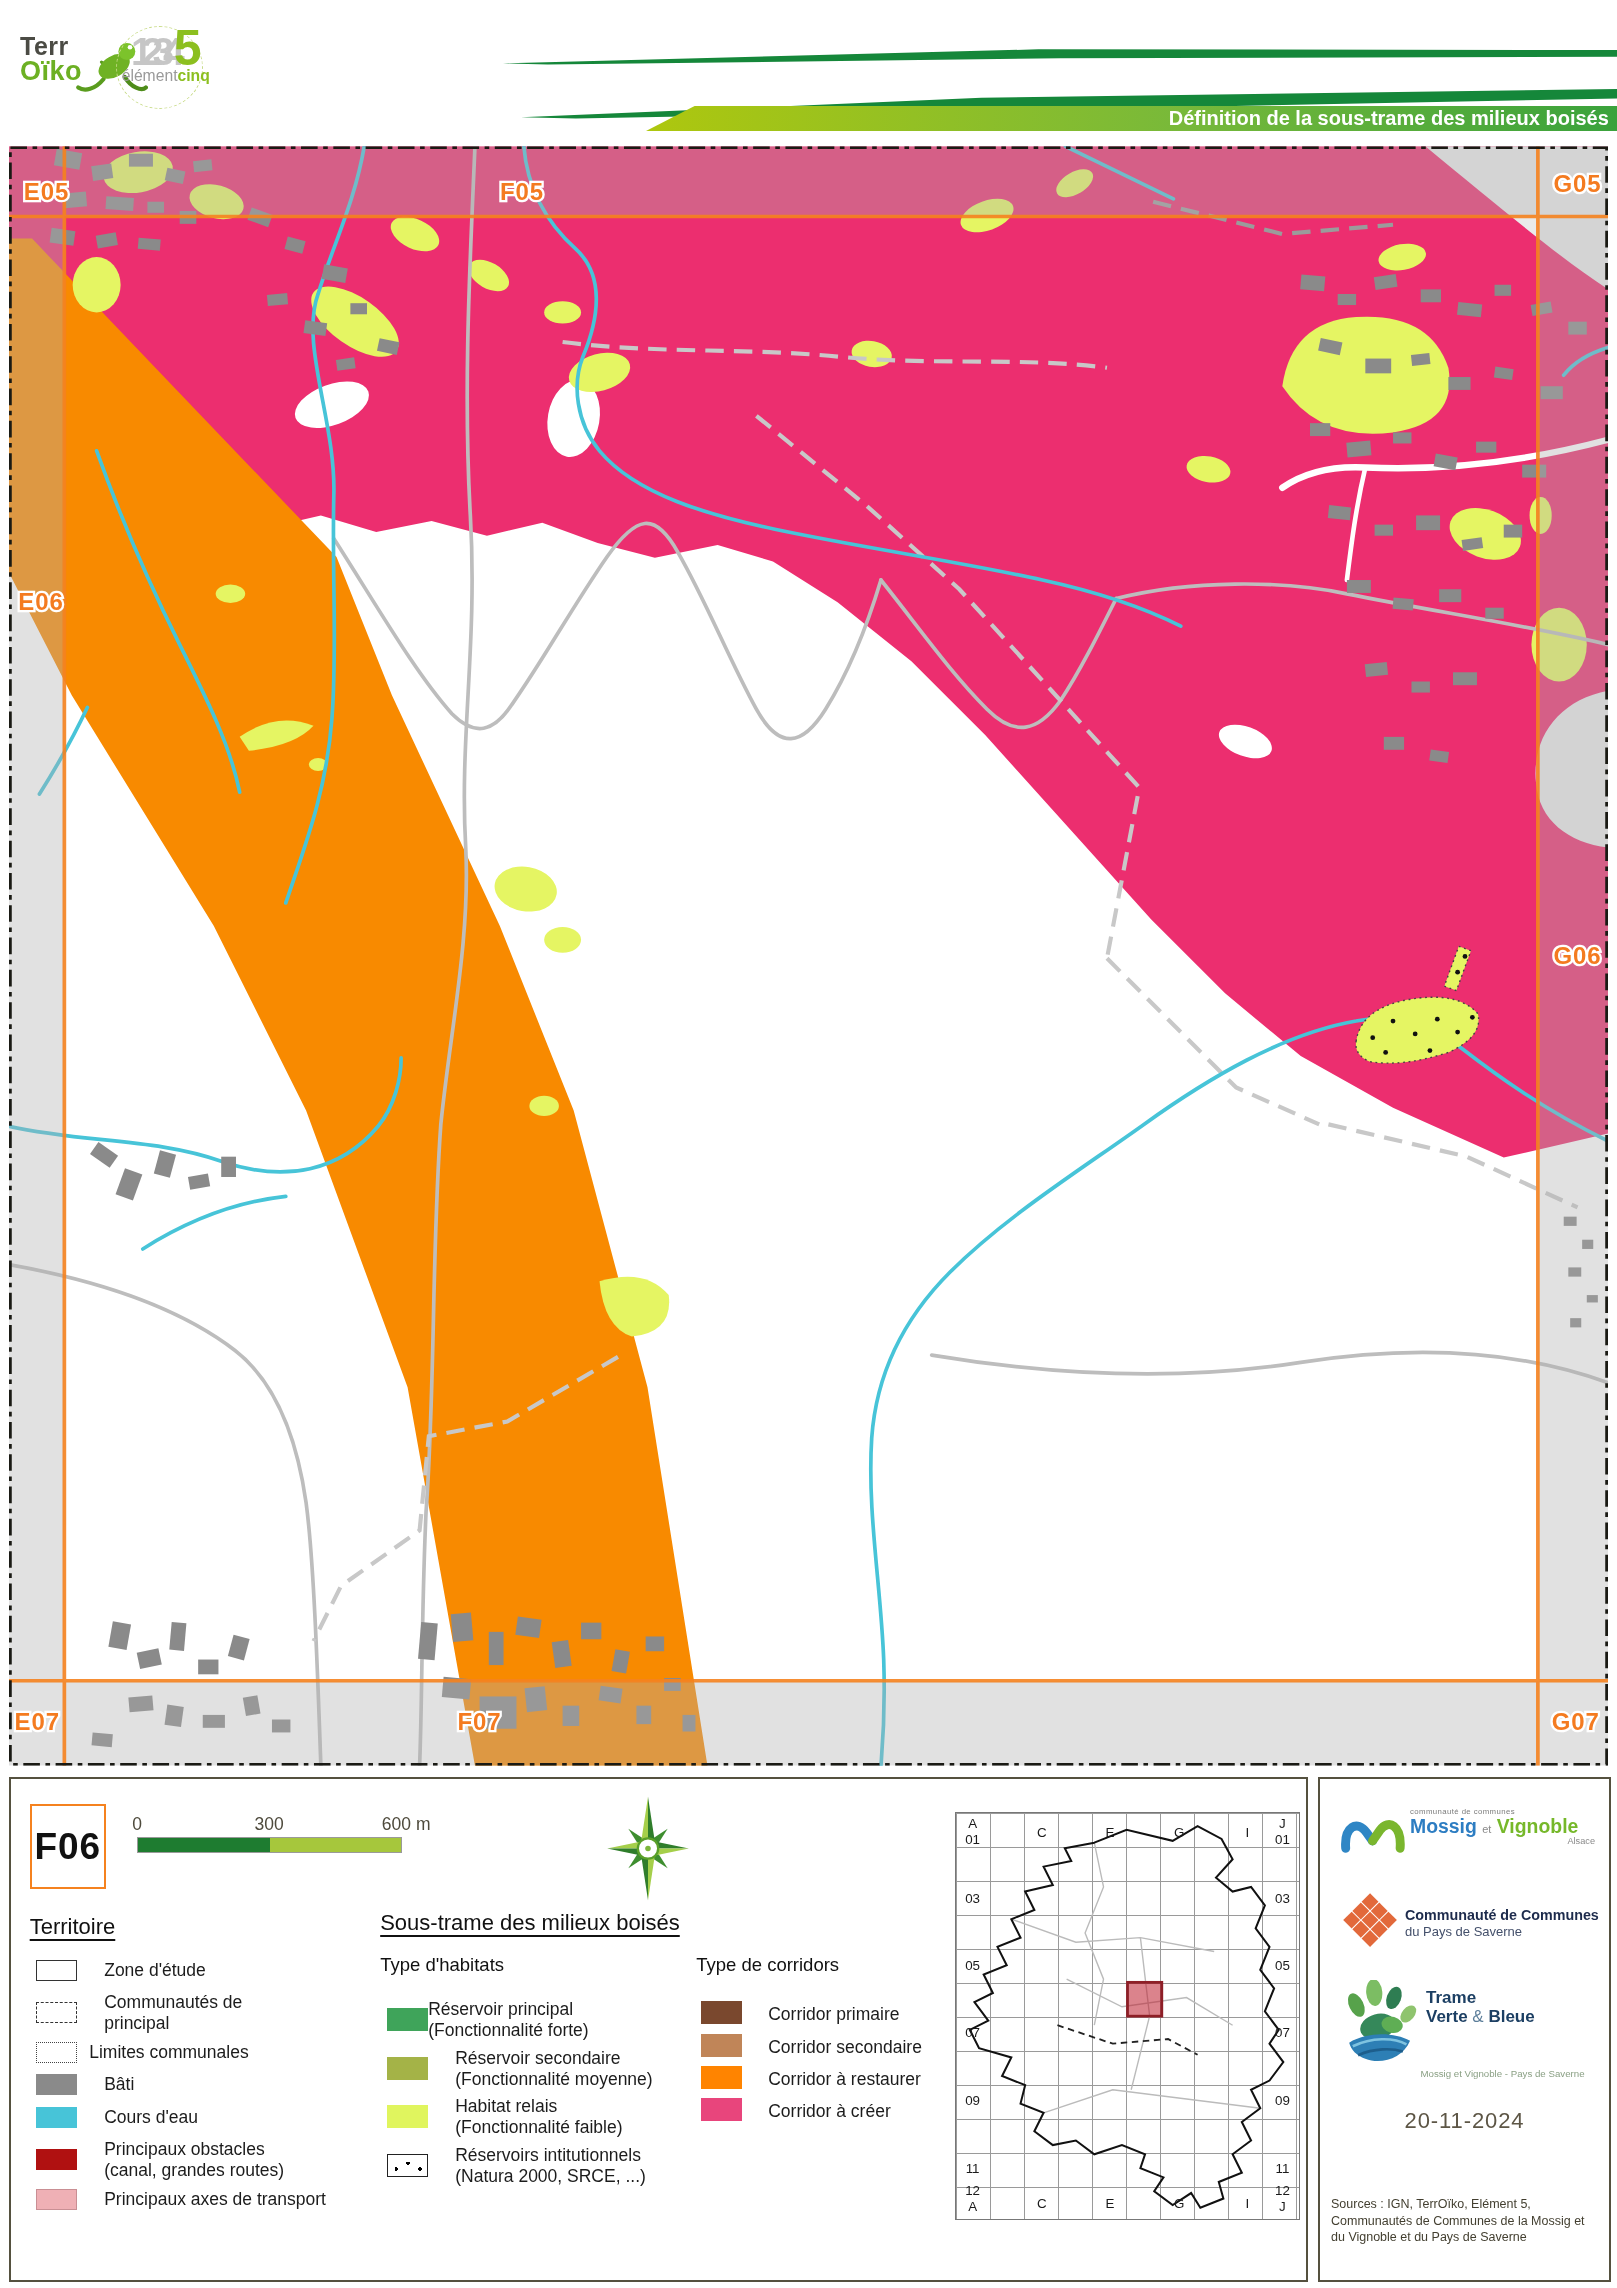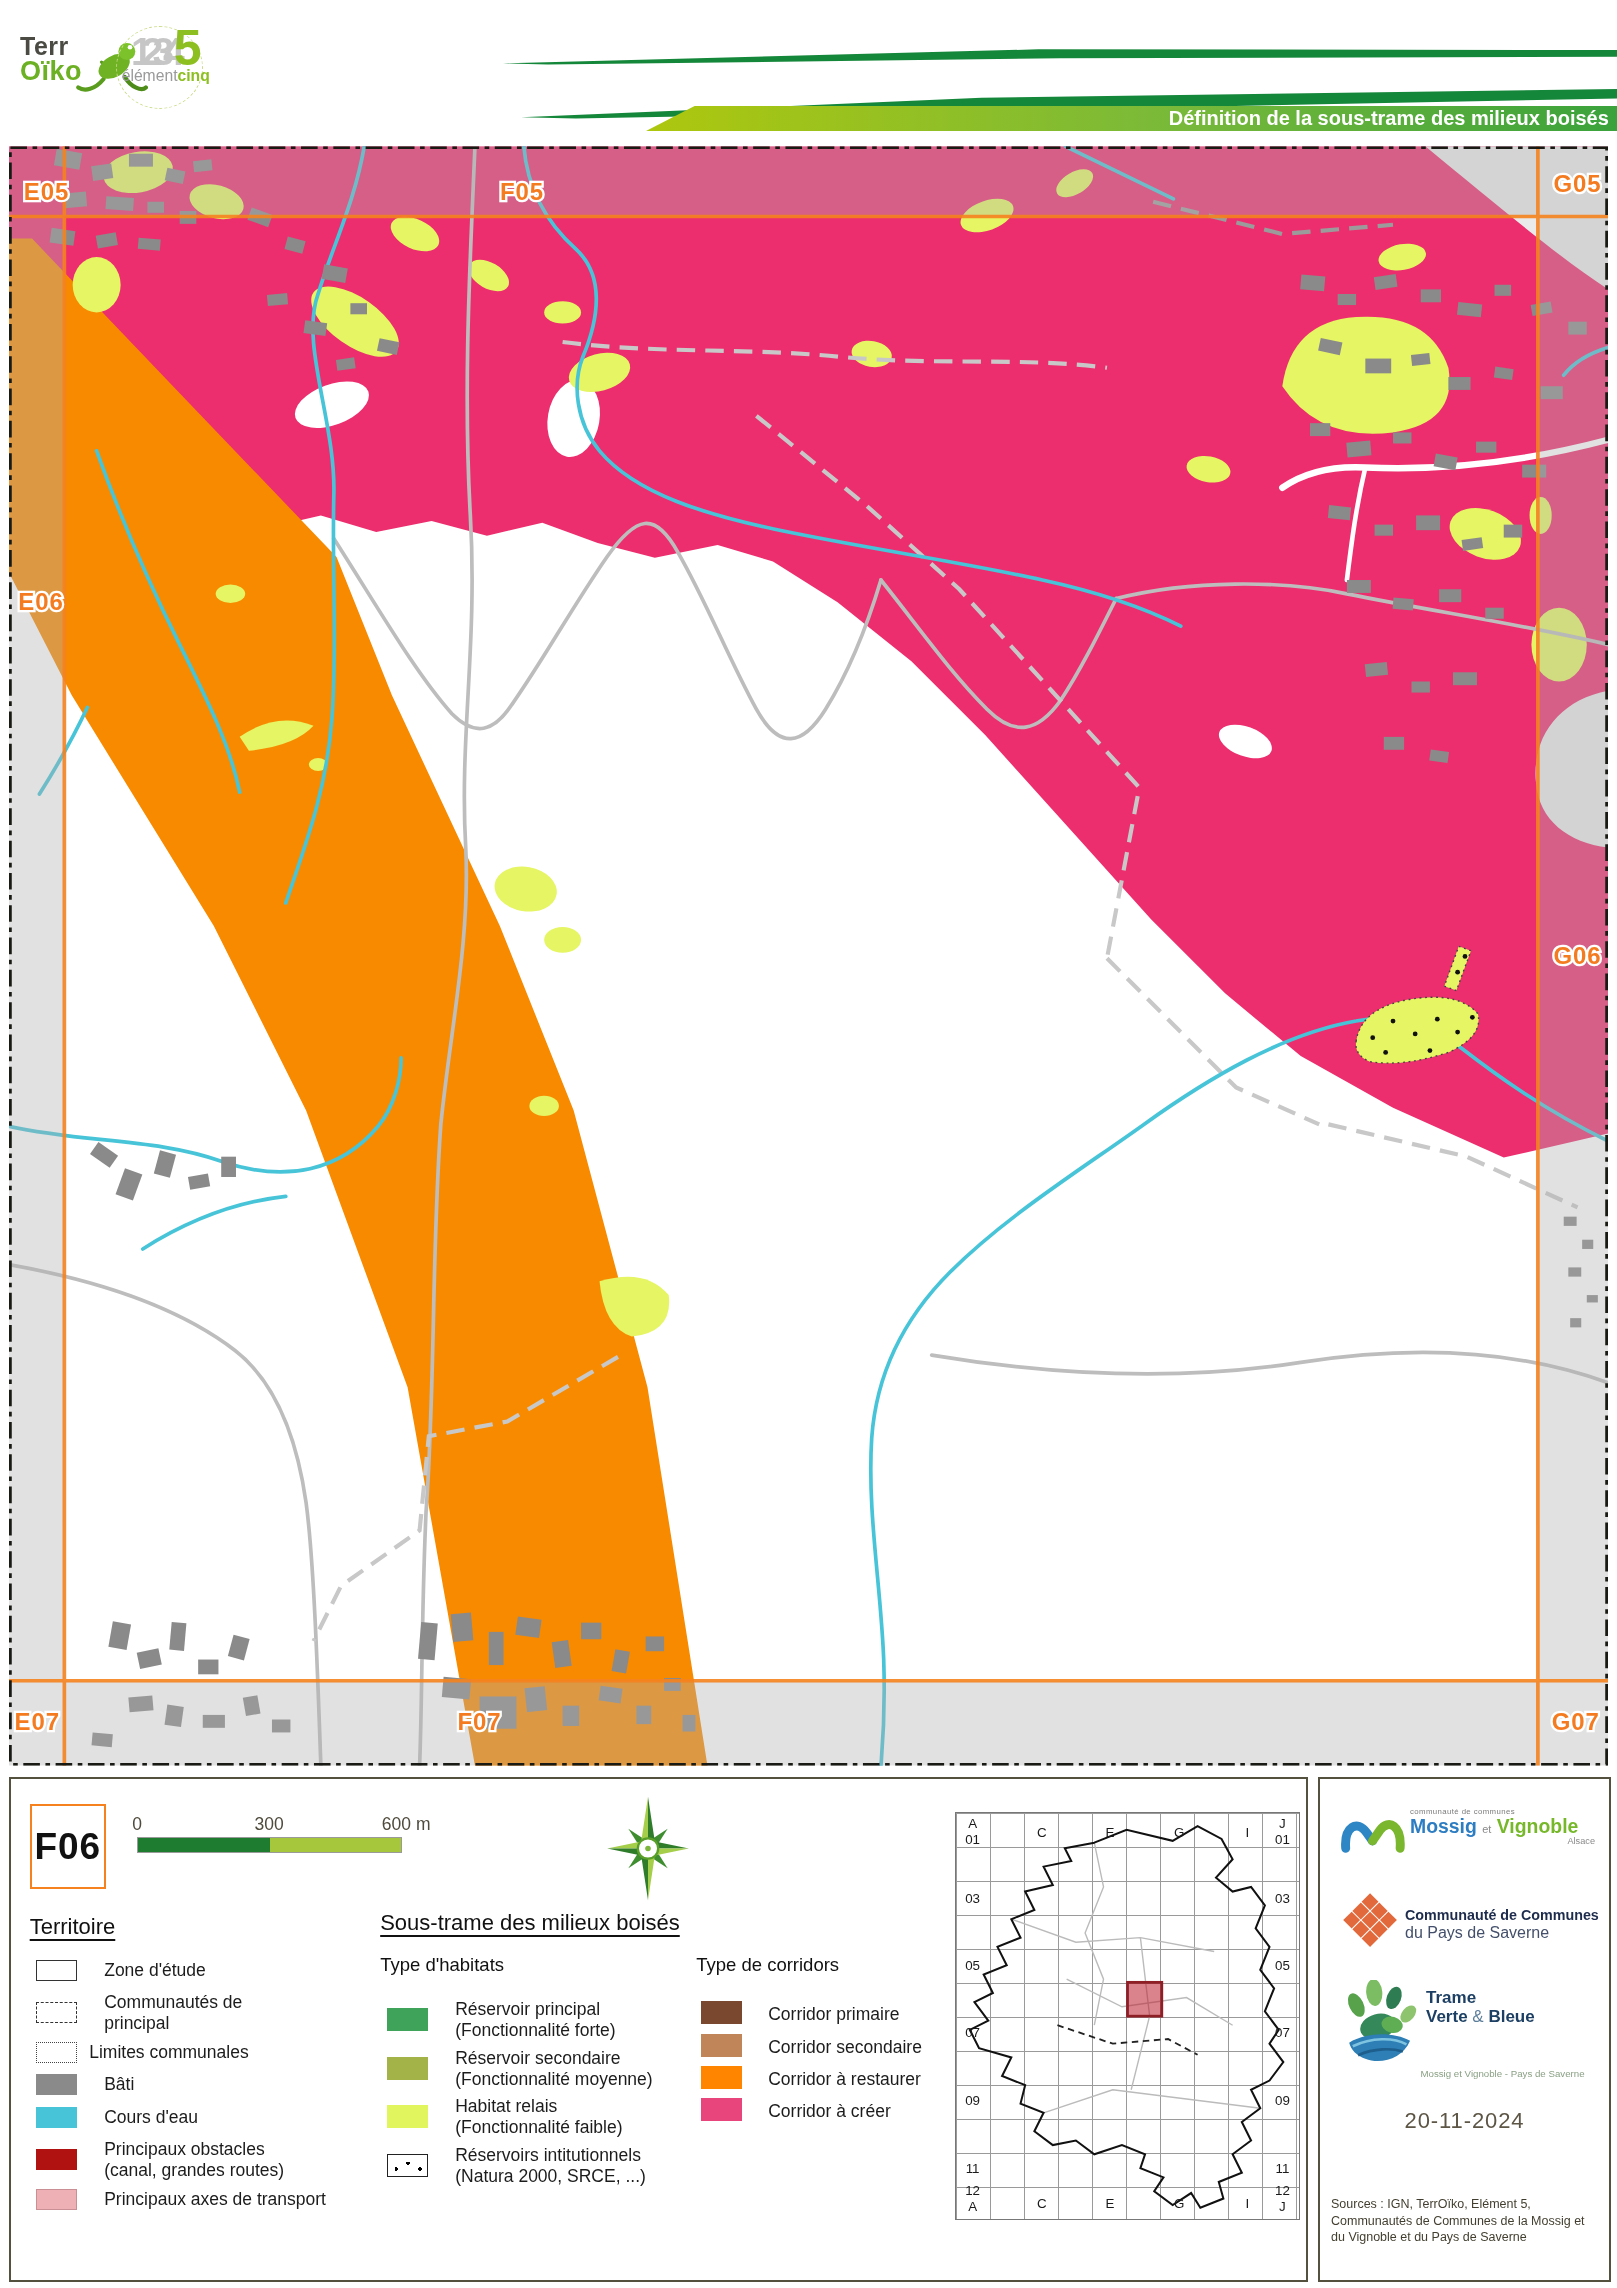--- a/index.html
+++ b/index.html
@@ -76,21 +76,21 @@
      background-image:repeating-linear-gradient(to right,#9a9a9a 0 1.2px,transparent 1.2px 34px),
                       repeating-linear-gradient(to bottom,#9a9a9a 0 1.2px,transparent 1.2px 34px);}
   .mm-label{font-size:14.5px;fill:#1a1a1a;text-anchor:middle;font-family:"Liberation Sans",sans-serif;}
   
   .lg-small{font-size:7.8px;color:#7c7c7c;letter-spacing:0.4px;}
   .lg-mossig-line{font-size:19.4px;font-weight:bold;line-height:1.05;}
   .lg-mossig-line .b{color:#2d7dc2;} .lg-mossig-line .e{color:#8a8a8a;font-size:11px;font-weight:normal;}
   .lg-mossig-line .g{color:#76b82a;}
   .lg-alsace{font-size:9.2px;color:#8a8a8a;text-align:right;}
   .lg-sav1{font-size:14.3px;font-weight:bold;color:#1d2b4c;line-height:1.1;}
-  .lg-sav2{font-size:16px;color:#44506b;}
+  .lg-sav2{font-size:13px;color:#44506b;}
   .lg-tvb1{font-size:17px;font-weight:bold;color:#1c3f63;line-height:1.1;}
   .lg-tvb-amp{font-weight:300;color:#5b7d99;}
   .lg-tvb-sub{font-size:9.7px;color:#8aa084;text-align:center;}
   .lg-date{width:100%;text-align:center;font-size:22px;color:#5d5646;letter-spacing:0.9px;}
   .lg-sources{font-size:12.5px;color:#433f30;line-height:1.32;}
 </style>
 </head>
 <body>
 
 <div class="page">
@@ -417,21 +417,21 @@
       </div>
     <div class="abs leg-item" style="left:25px;top:410px;">
         <div class="sw sw-axe"></div>
         <div class="leg-label" style="margin-left:27px;width:258px;">Principaux axes de transport</div>
       </div>
 
     <div class="abs leg-title" style="left:369px;top:131px;">Sous-trame des milieux boisés</div>
     <div class="abs leg-sub" style="left:369px;top:175px;">Type d'habitats</div>
     <div class="abs leg-item" style="left:376px;top:220px;">
         <div class="sw sw-h sw-hp"></div>
-      <div style="margin-left:27px;">
+      <div style="">
           <div class="leg-label">Réservoir principal</div>
           <div class="leg-label">(Fonctionnalité forte)</div>
         </div>
       </div>
     <div class="abs leg-item" style="left:376px;top:269px;">
         <div class="sw sw-h sw-hs"></div>
       <div style="margin-left:27px;">
           <div class="leg-label">Réservoir secondaire</div>
           <div class="leg-label">(Fonctionnalité moyenne)</div>
         </div>

